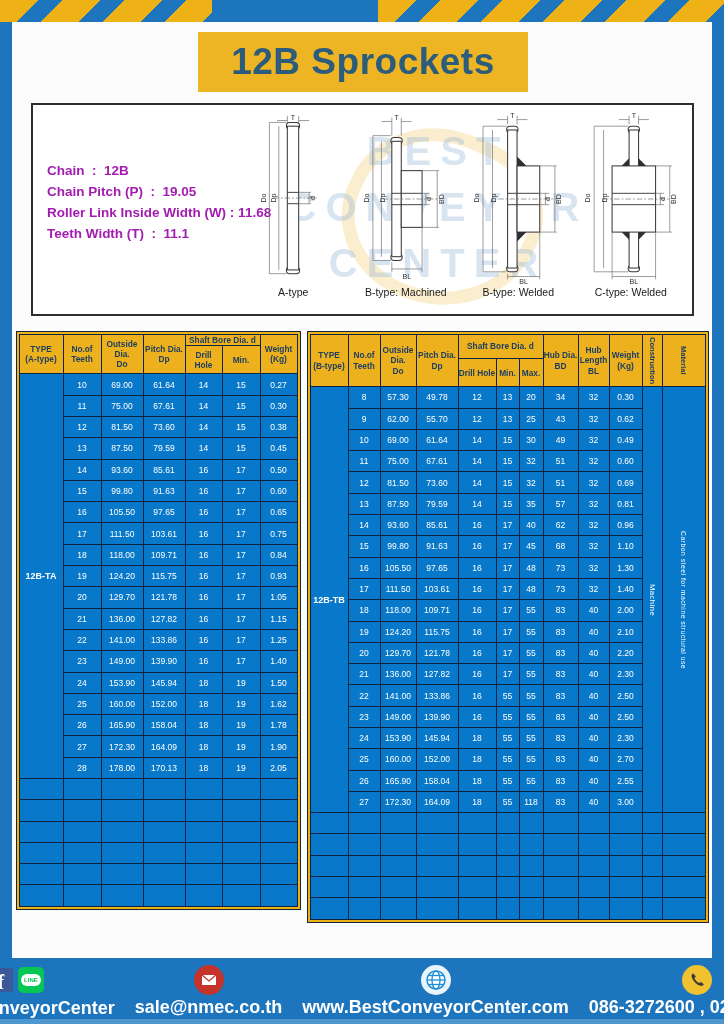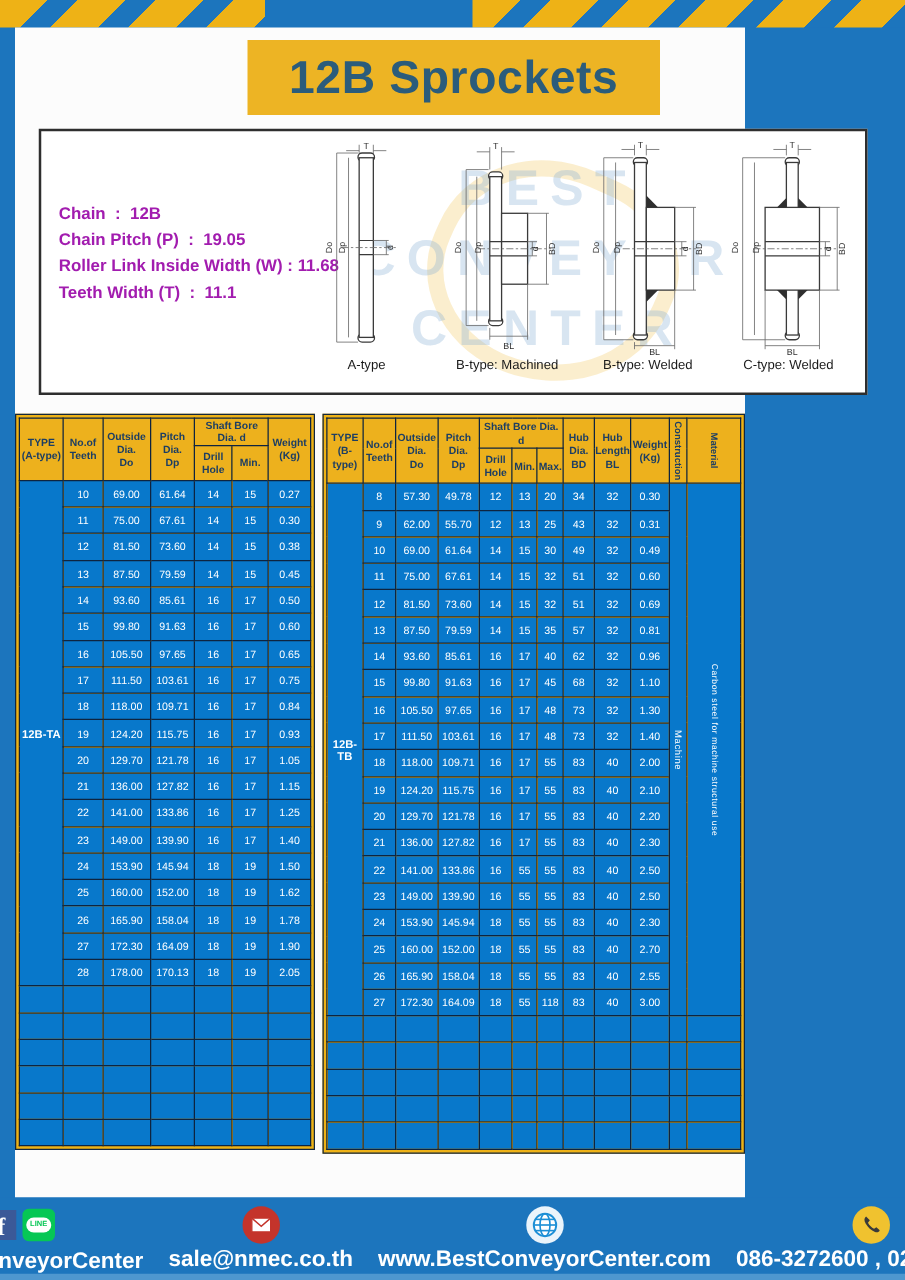--- a/index.html
+++ b/index.html
@@ -6,21 +6,21 @@
   body{width:724px;height:1024px;font-family:"Liberation Sans",sans-serif;}
   #page{position:relative;width:724px;height:1024px;background:#1C75BD;overflow:hidden;}
 
   
   .top-band{position:absolute;top:0;left:0;right:0;height:22px;background:#1C75BD;}
   .stripe{position:absolute;top:0;height:22px;background:repeating-linear-gradient(135deg,#EEB216 0 27px,rgba(0,0,0,0) 27px 44px);}
   .stripe-left{left:0;width:212px;}
   .stripe-right{left:378px;right:0;}
 
   
-  .sheet{position:absolute;left:12px;top:22px;width:584px;height:936px;background:#FCFCFC;}
+  .sheet{position:absolute;left:12px;top:22px;width:700px;height:936px;background:#FCFCFC;}
 
   .banner{position:absolute;left:186px;top:10px;width:330px;height:60px;background:#EDB424;display:flex;align-items:center;justify-content:center;}
   .banner .title{font-size:37px;font-weight:bold;color:#2B5C7B;letter-spacing:.5px;}
 
   
   .panel{position:absolute;left:19px;top:81px;width:659px;height:209px;background:#FFFFFF;border:2px solid #2E2E2E;}
   .watermark{position:absolute;left:170px;top:18px;width:470px;text-align:center;z-index:0;pointer-events:none;}
   .watermark div{font-size:40px;font-weight:bold;letter-spacing:9px;line-height:56px;color:rgba(125,170,210,0.30);}
   .wm-swoosh{position:absolute;left:310px;top:25px;width:170px;height:150px;border:13px solid rgba(238,178,34,0.22);border-radius:50% 40% 55% 45%;transform:rotate(24deg);z-index:0;}
   .specs{position:absolute;left:14px;top:55px;z-index:1;}
@@ -545,21 +545,21 @@
               </tr>
               <tr>
                 <td>9</td>
                 <td>62.00</td>
                 <td>55.70</td>
                 <td>12</td>
                 <td>13</td>
                 <td>25</td>
                 <td>43</td>
                 <td>32</td>
-                <td>0.31</td>
+                <td>0.62</td>
               </tr>
               <tr>
                 <td>10</td>
                 <td>69.00</td>
                 <td>61.64</td>
                 <td>14</td>
                 <td>15</td>
                 <td>30</td>
                 <td>49</td>
                 <td>32</td>

